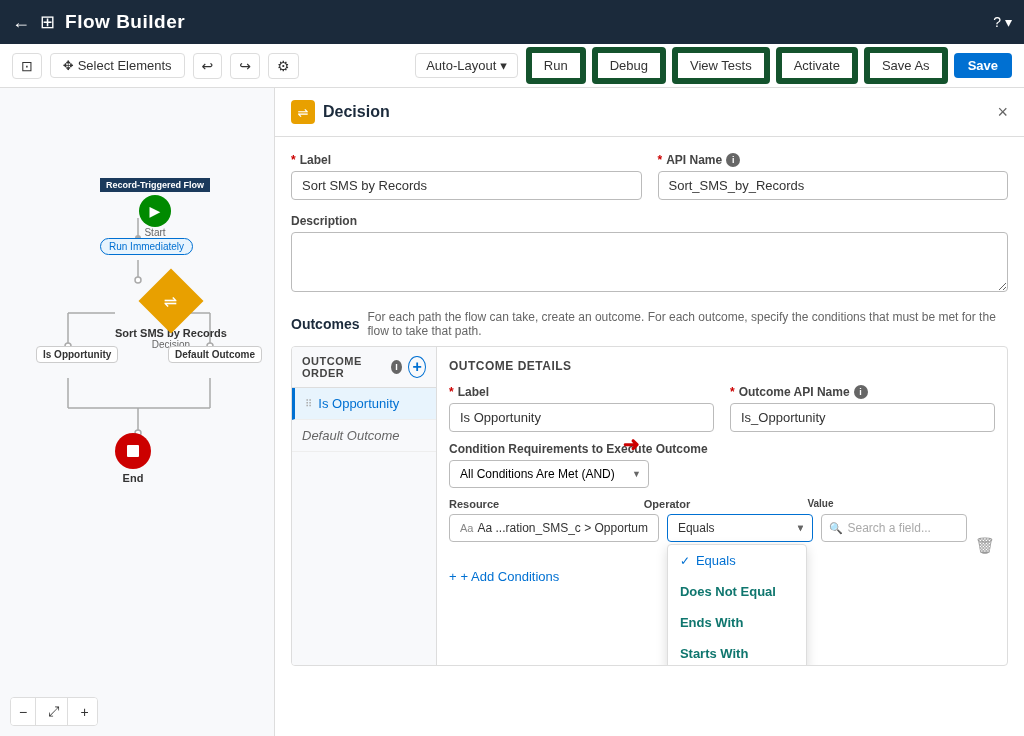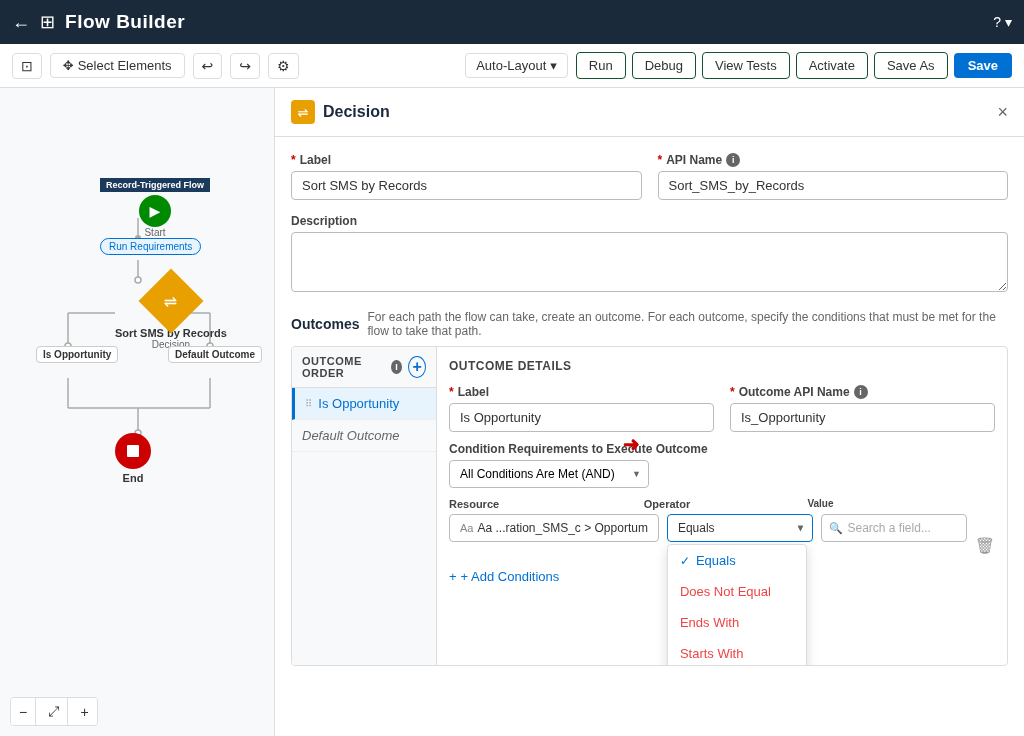--- a/index.html
+++ b/index.html
@@ -82,21 +82,21 @@
       gap: 4px;
       color: #333;
     }
     .toolbar-right {
       display: flex;
       align-items: center;
       gap: 6px;
     }
     .toolbar-right .btn {
       background: #fff;
-      border: 1px solid #14532d;
+      border: 6px solid #14532d;
       border-radius: 4px;
       padding: 5px 12px;
       font-size: 13px;
       cursor: pointer;
       color: #333;
     }
     .toolbar-right .btn-save {
       background: #0070d2;
       color: #fff;
       border: none;
@@ -471,24 +471,25 @@
       background: #fff;
       border: 1px solid #ddd;
       border-radius: 4px;
       box-shadow: 0 4px 12px rgba(0,0,0,0.15);
       z-index: 1000;
     }
     .dropdown-item {
       padding: 8px 12px;
       font-size: 13px;
       cursor: pointer;
-      color: #ef4444;
+      color: #0f766e;
       display: flex;
       align-items: center;
       gap: 6px;
+      font-weight: bold;
     }
     .dropdown-item.selected { color: #0070d2; font-weight: 500; }
     .check-mark { color: #0070d2; font-size: 12px; }
 
     
     .red-arrow {
       position: absolute;
       color: #c00;
       font-size: 20px;
       font-weight: bold;
@@ -597,21 +598,21 @@
         <circle cx="138" cy="345" r="3" fill="white" stroke="#aaa" stroke-width="1.5"></circle>
       </svg>
 
       <div class="node" style="position:absolute;top:90px;left:100px;align-items:center;">
         <div style="background:#1b3a5c;border-radius:0;padding:2px 6px;color:#fff;font-size:9px;font-weight:600;white-space:nowrap;">Record-Triggered Flow</div>
         <div class="node-circle" style="background:#008a00;margin-top:3px;width:32px;height:32px;">▶</div>
         <div class="node-sublabel">Start</div>
       </div>
 
       <div class="node" style="position:absolute;top:150px;left:100px;align-items:center;">
-        <div style="background:#e8f4fd;border:1px solid #0070d2;border-radius:10px;padding:2px 8px;font-size:10px;color:#0070d2;white-space:nowrap;">Run Requirements</div>
+        <div style="background:#e8f4fd;border:1px solid #0070d2;border-radius:10px;padding:2px 8px;font-size:10px;color:#0070d2;white-space:nowrap;">Run Immediately</div>
       </div>
 
       <div class="node" style="position:absolute;top:190px;left:115px;align-items:center;">
         <div class="node-diamond">
           <div class="node-diamond-inner">⇌</div>
         </div>
         <div class="node-label">Sort SMS by Records</div>
         <div class="node-sublabel">Decision</div>
       </div>
 

